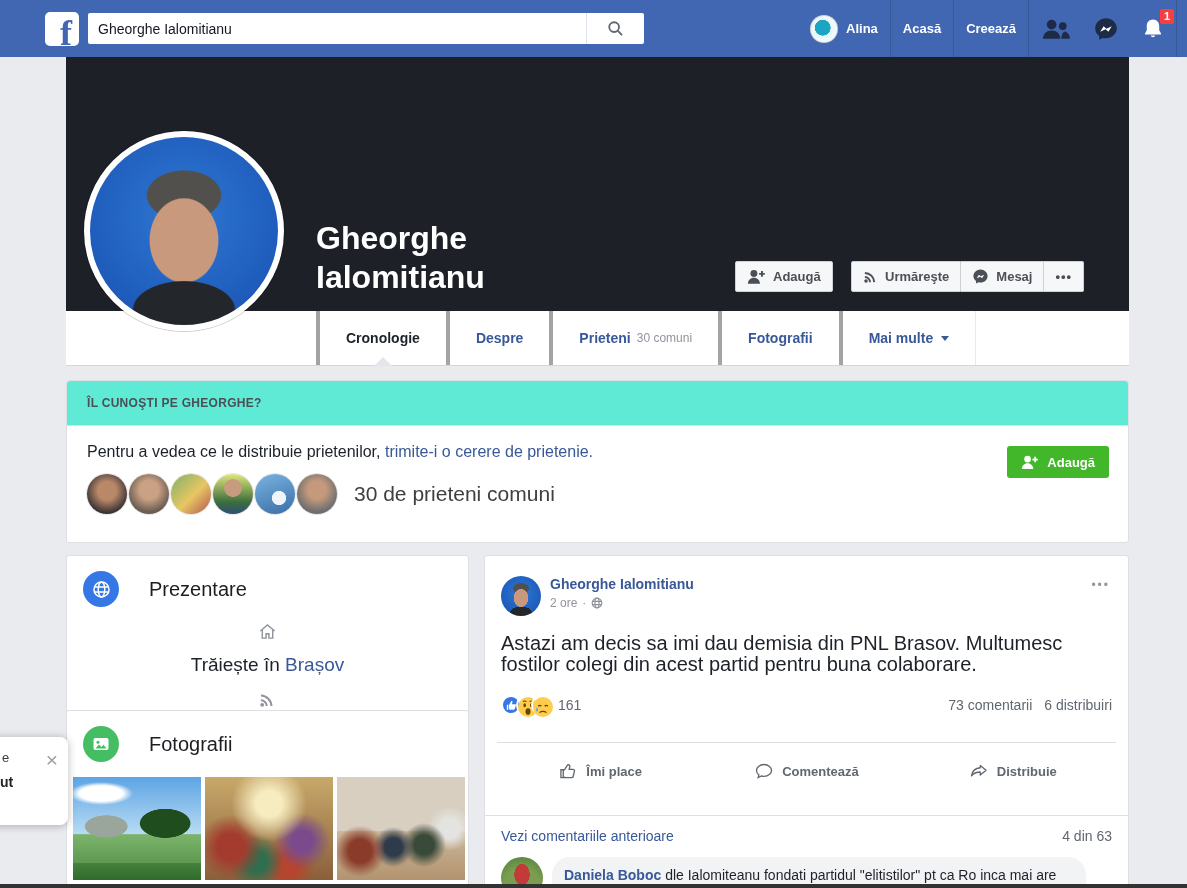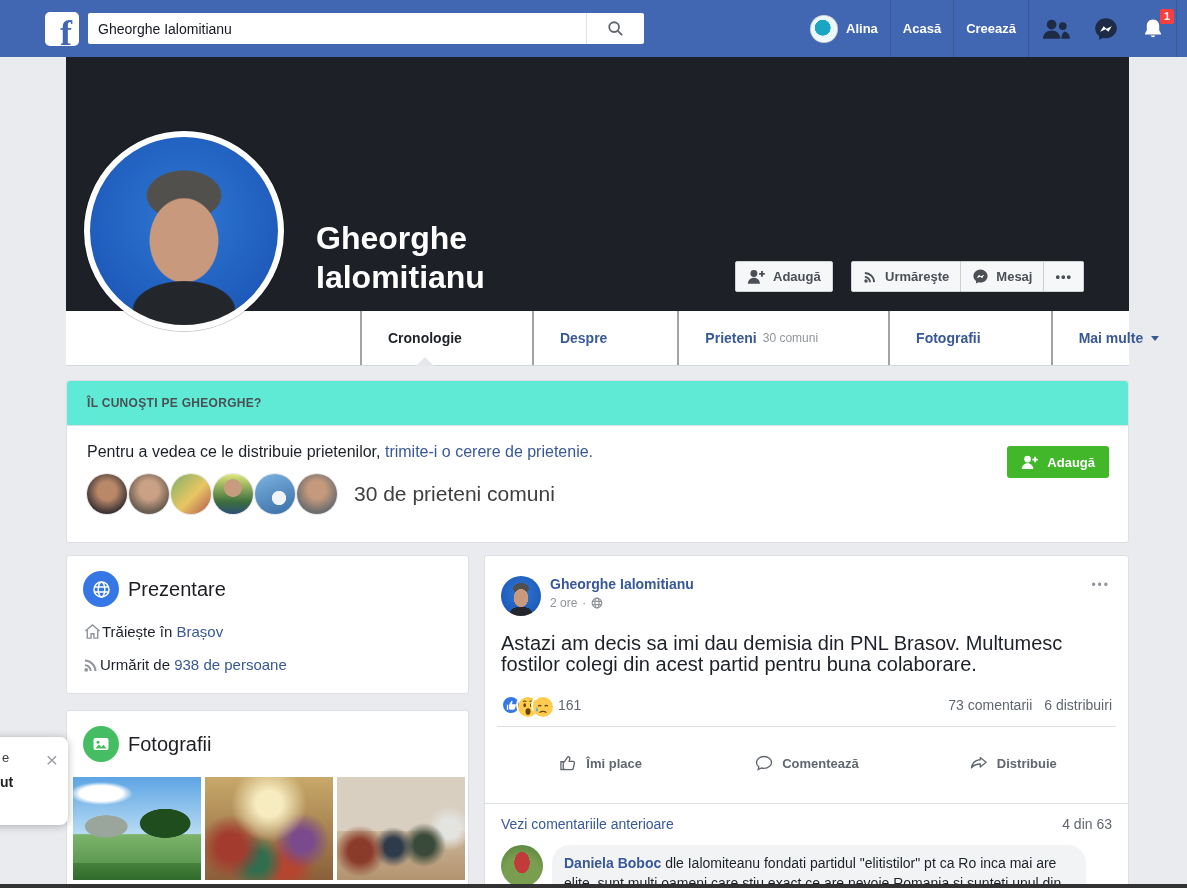--- a/index.html
+++ b/index.html
@@ -36,21 +36,21 @@
   .cover-btn{height:31px;background:#f6f7f9;border:1px solid #ced0d4;border-radius:2px;color:#4b4f56;font-size:13px;font-weight:bold;display:flex;align-items:center;gap:7px;padding:0 11px;cursor:pointer;font-family:inherit;}
   .btn-add-cover{position:absolute;left:735px;top:261px;z-index:7;}
   .btn-group{position:absolute;left:851px;top:261px;display:flex;z-index:7;}
   .btn-group .cover-btn{border-radius:0;}
   .btn-group .cover-btn:first-child{border-radius:2px 0 0 2px;}
   .btn-group .cover-btn + .cover-btn{border-left:none;}
   .btn-group .cover-btn:last-child{border-radius:0 2px 2px 0;}
   .dots{letter-spacing:1px;font-size:13px;color:#4b4f56;}
   
   .tabbar{position:absolute;left:66px;top:311px;width:1063px;height:55px;background:#fff;border-bottom:1px solid #d3d6db;display:flex;padding-left:250px;z-index:4;}
-  .tab{position:relative;display:flex;align-items:center;padding:12px 26px;font-size:14px;font-weight:bold;color:#385898;border-left:2px solid #a3a3a3;cursor:pointer;white-space:nowrap;margin-left:44px;}
+  .tab{position:relative;display:flex;align-items:center;padding:12px 26px;font-size:14px;font-weight:bold;color:#385898;border-left:4px solid #a3a3a3;cursor:pointer;white-space:nowrap;}
   .tab:last-child{border-right:1px solid #e9eaed;}
   .tab.active{color:#1d2129;}
   .tab.active::after{content:"";position:absolute;bottom:-1px;left:50%;margin-left:-9px;width:0;height:0;border-left:9px solid transparent;border-right:9px solid transparent;border-bottom:9px solid #e5e6e9;}
   .tab-badge{color:#90949c;font-weight:normal;font-size:12px;margin-left:6px;}
   .caret-down{width:0;height:0;border-left:4px solid transparent;border-right:4px solid transparent;border-top:5px solid #385898;margin-left:8px;}
   
   .know{position:absolute;left:66px;top:380px;width:1063px;background:#fff;border:1px solid #dddfe2;border-radius:3px;z-index:3;}
   .know-head{background:#5eead4;border-bottom:1px solid #dddfe2;padding:15px 20px;font-size:12px;font-weight:bold;color:#4b4f56;letter-spacing:.3px;border-radius:3px 3px 0 0;}
   .know-body{position:relative;padding:17px 20px 28px;}
   .know-text{font-size:16px;color:#1d2129;}
@@ -61,27 +61,27 @@
   .f2{background:radial-gradient(circle at 50% 40%, #caa184 0 30%, #6b5d52 70%);}
   .f3{background:linear-gradient(135deg,#7fb069,#e8c663 55%,#b05550);}
   .f4{background:radial-gradient(circle at 50% 35%, #c79b7e 0 26%, rgba(0,0,0,0) 28%),linear-gradient(#dfe77a,#3c6e3c 70%,#2d4f77);}
   .f5{background:radial-gradient(circle at 60% 60%, #f0f4f8 0 20%, rgba(0,0,0,0) 22%),linear-gradient(160deg,#7ab3e0,#3a6ea8);}
   .f6{background:radial-gradient(circle at 50% 40%, #c59a7c 0 28%, #6e6e70 70%);}
   .mutual{margin-left:15px;font-size:21px;color:#404040;text-align:right;}
   .btn-green{position:absolute;top:20px;right:19px;height:32px;background:#42b72a;color:#fff;font-weight:bold;font-size:13px;border:none;border-radius:3px;display:flex;align-items:center;gap:8px;padding:0 14px;cursor:pointer;font-family:inherit;}
   
   .card{background:#fff;border:1px solid #dddfe2;border-radius:3px;}
   .intro{position:absolute;left:66px;top:555px;width:403px;padding:15px 16px 20px;}
-  .card-head{display:flex;align-items:center;gap:9px;}
+  .card-head{display:flex;align-items:center;gap:30px;}
   .icon-circle{width:36px;height:36px;border-radius:50%;display:flex;align-items:center;justify-content:center;flex:none;}
   .blue-circle{background:#3578e5;}
   .green-circle{background:#45bd62;}
   .card-title{font-size:20px;color:#1c1e21;}
   .card-title.linky{cursor:pointer;}
-  .intro-item{display:flex;align-items:center;margin-top:15px;font-size:15px;color:#1d2129;}
+  .intro-item{display:flex;align-items:center;gap:13px;margin-top:15px;font-size:19px;color:#1d2129;flex-direction:column;}
   .intro-item:first-of-type{margin-top:23px;}
   .blue-link{color:#385898;cursor:pointer;}
   .photos-card{position:absolute;left:66px;top:710px;width:403px;height:200px;padding:15px 6px 6px;}
   .photos-card .card-head{padding-left:10px;}
   .photo-row{display:flex;gap:4px;margin-top:15px;}
   .photo{width:128px;height:103px;cursor:pointer;flex:none;}
   .photo-1{background:
     linear-gradient(to top, #2f6b2c 0%, #47803c 16%, rgba(0,0,0,0) 17%),
     radial-gradient(ellipse 42% 30% at 72% 45%, #1f4d1e 46%, rgba(0,0,0,0) 48%),
     radial-gradient(ellipse 34% 22% at 26% 48%, #9aa59c 48%, rgba(0,0,0,0) 50%),
@@ -110,21 +110,21 @@
   .post-more{color:#90949c;font-size:12px;letter-spacing:2px;cursor:pointer;padding:2px 6px;}
   .post-text{margin-top:17px;padding:0 16px;font-size:20px;line-height:21px;color:#1d2129;}
   .post-summary{display:flex;align-items:center;margin-top:20px;padding:0 16px 11px;}
   .rx-group{display:flex;align-items:center;cursor:pointer;}
   .rx{width:20px;height:20px;border-radius:50%;border:2px solid #fff;flex:none;}
   .rx+.rx{margin-left:-5px;}
   .rx-like{background:#3578e5;display:flex;align-items:center;justify-content:center;}
   .rx-count{margin-left:7px;font-size:14px;color:#606770;cursor:pointer;}
   .summary-right{margin-left:auto;font-size:14px;color:#606770;display:flex;gap:12px;}
   .summary-right span{cursor:pointer;}
-  .post-actions{display:flex;border-top:1px solid #dddfe2;margin:0 12px;padding:16px 0;}
+  .post-actions{display:flex;border-top:1px solid #dddfe2;margin:16px 12px;padding:8px 0;}
   .action{flex:1;display:flex;align-items:center;justify-content:center;gap:8px;padding:10px 0;font-size:13px;font-weight:bold;color:#616770;cursor:pointer;border-radius:2px;}
   
   .comments{border-top:1px solid #dddfe2;margin-top:4px;padding:12px 16px 14px;}
   .comments-top{display:flex;font-size:14px;align-items:center;}
   .view-prev{color:#385898;cursor:pointer;}
   .progress{margin-left:auto;color:#616770;}
   .comment{display:flex;margin-top:13px;gap:9px;}
   .c-avatar{width:42px;height:42px;border-radius:50%;flex:none;cursor:pointer;
     background:radial-gradient(ellipse 30% 42% at 50% 42%, #c23a3a 0 60%, rgba(0,0,0,0) 62%),
     radial-gradient(circle at 50% 70%, #7a9e4f 0 50%, #4e7a3a);}

